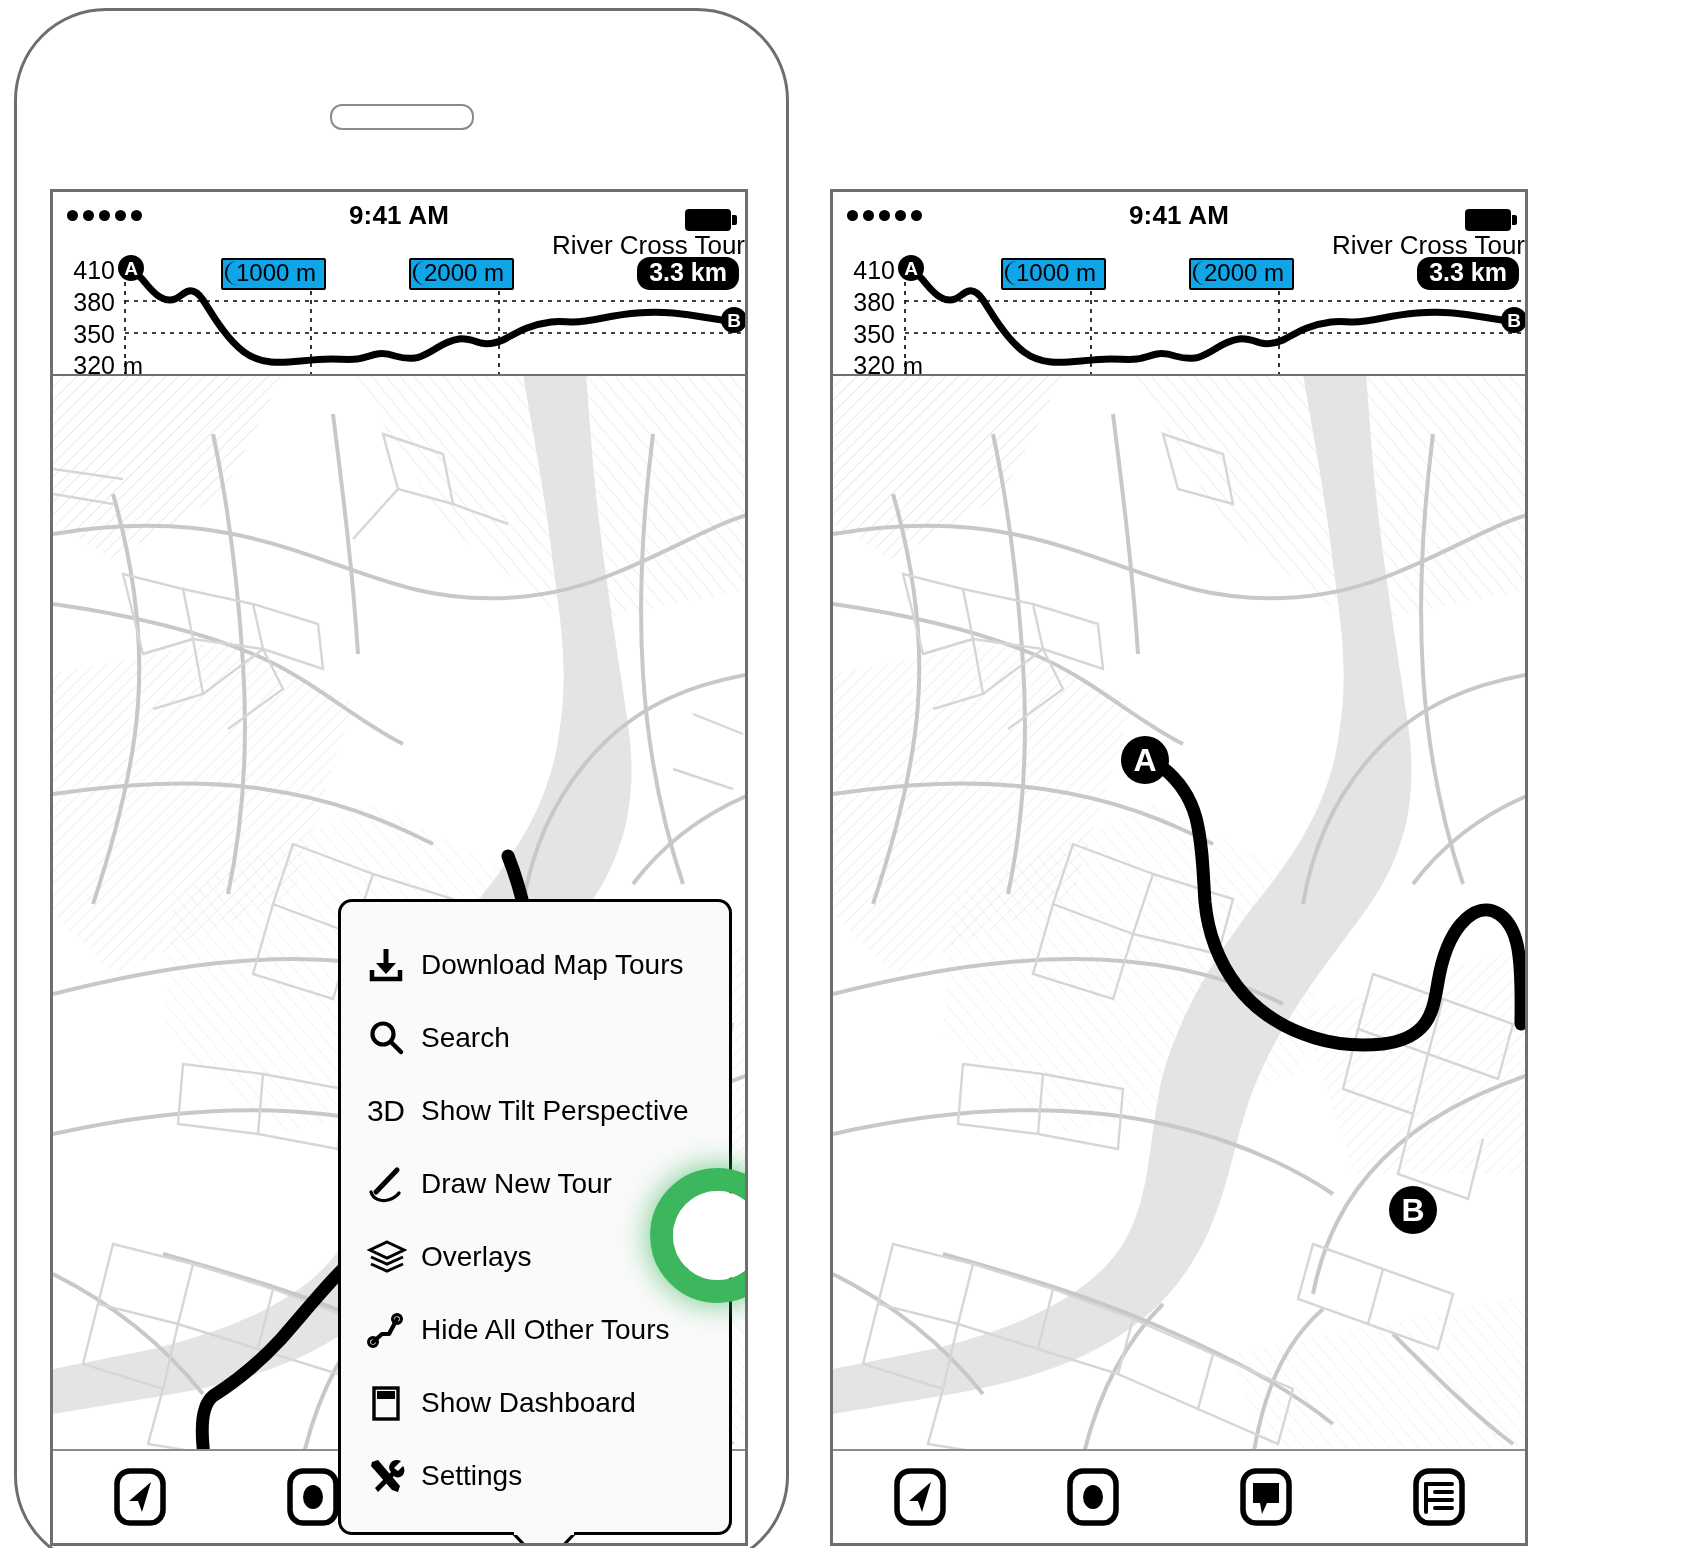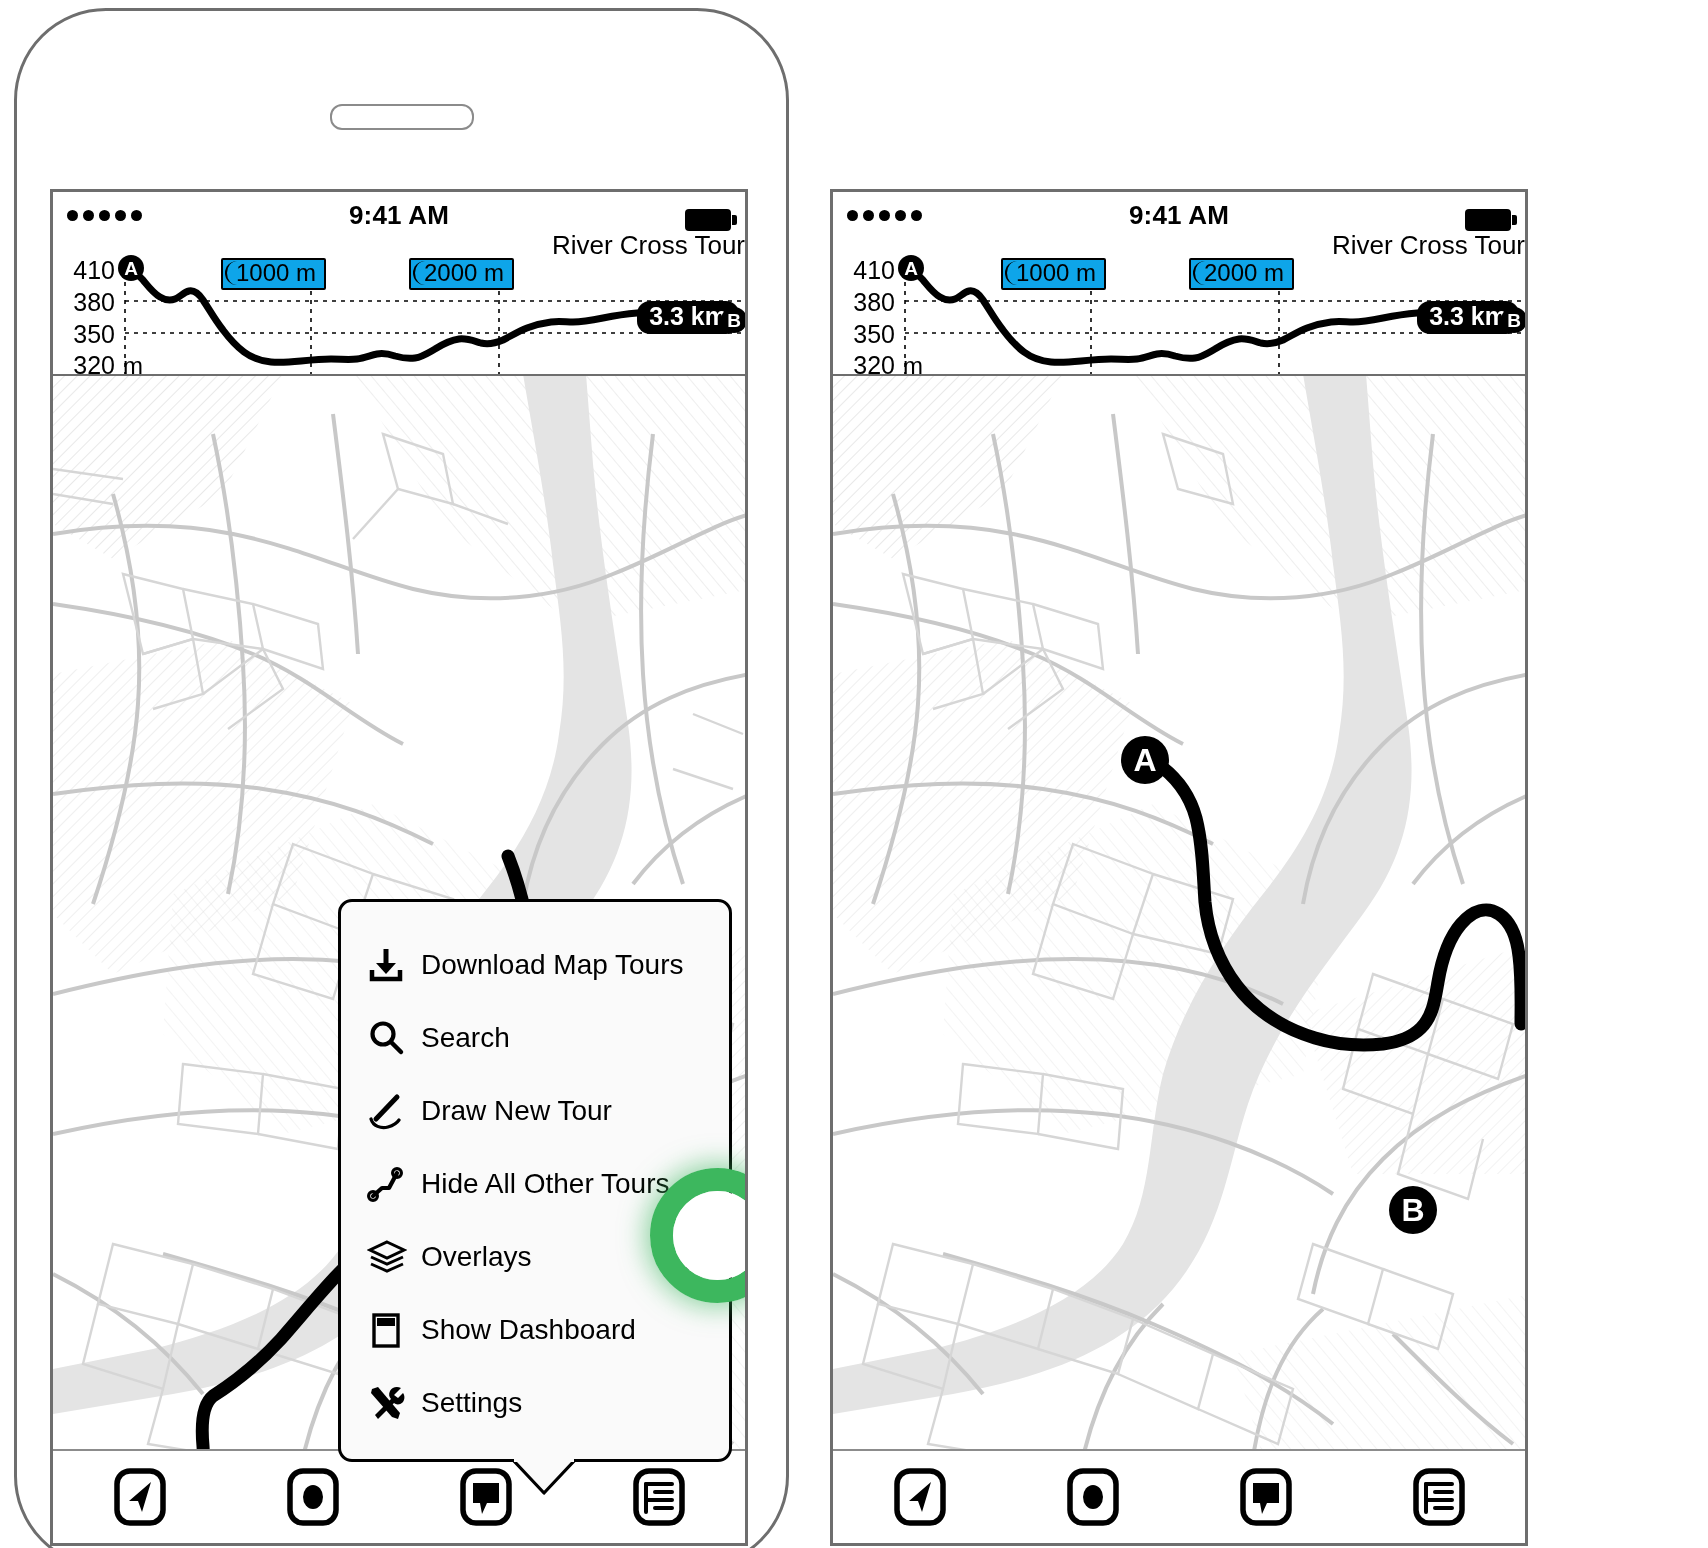--- a/index.html
+++ b/index.html
@@ -36,21 +36,21 @@
       border-bottom:2px solid #6e6e6e;overflow:visible;z-index:5;background:transparent;}
   .elev svg{position:absolute;left:0;top:0;}
   .elev .ylab{position:absolute;font-size:25px;font-weight:400;text-align:right;width:62px;}
   .munit{position:absolute;left:70px;font-size:24px;}
   .distbadge{position:absolute;border:2px solid #000;background:#0ea5e9;
       font-size:24px;padding:1px 8px 3px 8px;line-height:1;white-space:nowrap;
       border-radius:2px;}
   .distbadge span{display:inline-block;border-left:2px solid #000;
       border-radius:14px 0 0 14px;padding-left:9px;margin-left:-6px;}
   .kmbadge{position:absolute;background:#000;color:#fff;font-size:25px;font-weight:600;
-      border-radius:13px;padding:3px 12px 5px 12px;line-height:1;white-space:nowrap;margin-top:44px;}
+      border-radius:13px;padding:3px 12px 5px 12px;line-height:1;white-space:nowrap;}
   .mk{position:absolute;background:#000;color:#fff;border-radius:50%;
       width:26px;height:26px;font-size:19px;font-weight:700;
       display:flex;align-items:center;justify-content:center;line-height:1;}
 
   
   .map{position:absolute;left:0;top:182px;right:0;bottom:92px;overflow:hidden;background:#fff;}
   .map svg{position:absolute;left:0;top:0;}
 
   
   .pin{position:absolute;background:#000;color:#fff;border-radius:50%;
@@ -246,56 +246,62 @@
     <div class="menu-row">
       <span class="mi-icon">
         <svg width="38" height="38" viewBox="0 0 38 38">
           <circle cx="16" cy="15" r="10.5" fill="none" stroke="#000" stroke-width="4.2"></circle>
           <line x1="24" y1="23" x2="34" y2="33" stroke="#000" stroke-width="4.5" stroke-linecap="round"></line>
         </svg>
       </span>
       <span class="mi-label">Search</span>
     </div>
 
+    <div class="menu-row">
+      <span class="mi-icon">
+        <span class="i3d">3D</span>
+      </span>
+      <span class="mi-label">Show Tilt Perspective</span>
+    </div>
 
     <div class="menu-row">
       <span class="mi-icon">
         <svg width="38" height="38" viewBox="0 0 38 38">
           <line x1="9" y1="27" x2="30" y2="5" stroke="#000" stroke-width="5" stroke-linecap="round"></line>
           <path d="M4,27 C6,34 14,37 21,35 C26,33.5 30,31 32,28" fill="none" stroke="#000" stroke-width="3.2" stroke-linecap="round"></path>
         </svg>
       </span>
       <span class="mi-label">Draw New Tour</span>
+    </div>
+
+    <div class="menu-row">
+      <span class="mi-icon">
+        <svg width="40" height="38" viewBox="0 0 40 38">
+          <path d="M20,4 L37,12 L20,20 L3,12 Z" fill="none" stroke="#000" stroke-width="3"></path>
+          <path d="M4,19 L20,26 L36,19" fill="none" stroke="#000" stroke-width="3"></path>
+          <path d="M4,26 L20,33 L36,26" fill="none" stroke="#000" stroke-width="3"></path>
+        </svg>
+      </span>
+      <span class="mi-label">Overlays</span>
+      <span class="mi-chev">
+        <svg width="22" height="34" viewBox="0 0 22 34">
+          <path d="M5,4 L16,17 L5,30" fill="none" stroke="#000" stroke-width="4.5" stroke-linecap="round" stroke-linejoin="round"></path>
+        </svg>
+      </span>
     </div>
 
     <div class="menu-row">
       <span class="mi-icon">
         <svg width="38" height="38" viewBox="0 0 38 38">
           <path d="M6,31 L15,23 L22,23 L30,8" fill="none" stroke="#000" stroke-width="4.2" stroke-linecap="round" stroke-linejoin="round"></path>
           <circle cx="6" cy="31" r="4.4" fill="none" stroke="#000" stroke-width="3.2"></circle>
           <circle cx="30" cy="8" r="4.4" fill="none" stroke="#000" stroke-width="3.2"></circle>
         </svg>
       </span>
       <span class="mi-label">Hide All Other Tours</span>
-    </div>
-
-    <div class="menu-row">
-      <span class="mi-icon">
-        <svg width="40" height="38" viewBox="0 0 40 38">
-          <path d="M20,4 L37,12 L20,20 L3,12 Z" fill="none" stroke="#000" stroke-width="3"></path>
-          <path d="M4,19 L20,26 L36,19" fill="none" stroke="#000" stroke-width="3"></path>
-          <path d="M4,26 L20,33 L36,26" fill="none" stroke="#000" stroke-width="3"></path>
-        </svg>
-      </span>
-      <span class="mi-label">Overlays</span>
-      <span class="mi-chev">
-        <svg width="22" height="34" viewBox="0 0 22 34">
-          <path d="M5,4 L16,17 L5,30" fill="none" stroke="#000" stroke-width="4.5" stroke-linecap="round" stroke-linejoin="round"></path>
-        </svg>
-      </span>
     </div>
 
     <div class="menu-row">
       <span class="mi-icon">
         <svg width="38" height="38" viewBox="0 0 38 38">
           <rect x="7" y="4" width="24" height="31" fill="none" stroke="#000" stroke-width="3.4"></rect>
           <rect x="10" y="7" width="18" height="8" fill="#000"></rect>
         </svg>
       </span>
       <span class="mi-label">Show Dashboard</span>

